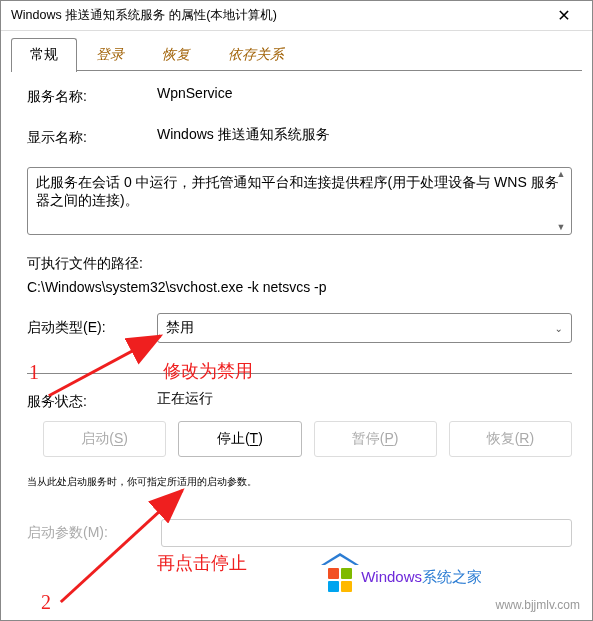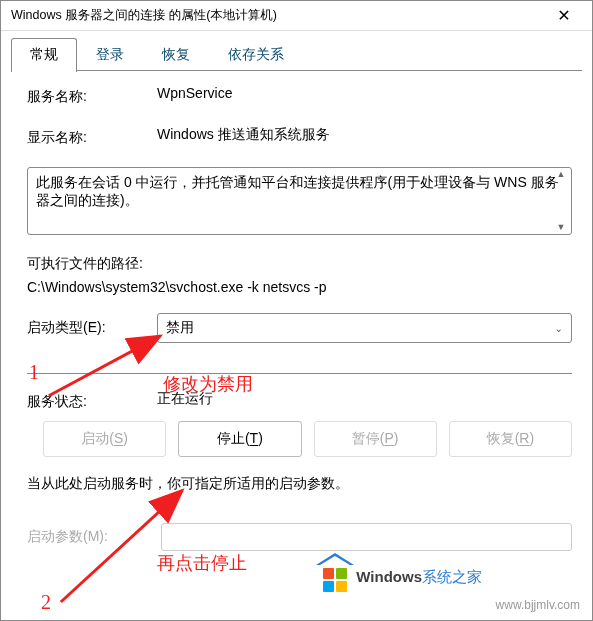--- a/index.html
+++ b/index.html
@@ -22,21 +22,21 @@
   .titlebar .ttl { font-size:12.5px; }
   .titlebar .close { width:40px; height:28px; display:flex; align-items:center; justify-content:center; cursor:pointer; font-size:16px;}
 
   .tabs-wrap { padding: 6px 10px 0 10px; }
   .tabs { display:flex; gap:0; }
   .tab {
     padding: 7px 18px 8px 18px; font-size:14px; cursor:pointer;
     border:1px solid transparent; border-bottom:none; position:relative; top:1px;
   }
   .tab.active { border-color:#888; background:#fff; border-radius:3px 3px 0 0; }
-  .tab:not(.active){ color:#0c4a6e; }
+  .tab:not(.active){ color:#a16207;font-style:italic; }
   .tab-line { height:1px; background:#888; margin-top:-1px; }
 
   .content { padding: 14px 20px 0 26px; position:relative; }
 
   .field-row { display:flex; align-items:flex-start; margin-bottom:20px; }
   .field-row.tight { margin-bottom:10px; }
   .field-label { width:130px; flex-shrink:0; font-size:14px; padding-top:3px;}
   .field-value { flex:1; font-size:14px; }
 
   .desc-box {
@@ -82,21 +82,21 @@
   
   .footer-url {
     position:absolute; right:12px; bottom:8px; font-size:12px; color:#999;
   }
 
   
   .wm {
     position:absolute; right:110px; bottom:28px; display:flex; align-items:center; gap:6px;
   }
   .wm-text { font-size:15px; color:#2b7cd3; }
-  .wm-text b { color:#404040; font-weight:700;text-align:right;}
+  .wm-text b { color:#6d28d9; font-weight:400;text-align:right;}
   .wm-logo { width:30px; height:30px; position:relative; }
   .wm-logo .roof {
     position:absolute; left:-4px; top:-9px; width:0; height:0;
     border-left:19px solid transparent; border-right:19px solid transparent;
     border-bottom:12px solid #2b7cd3;
   }
   .wm-logo .roof::after{
     content:""; position:absolute; left:-15px; top:3px; width:0;height:0;
     border-left:15px solid transparent; border-right:15px solid transparent;
     border-bottom:9px solid #fff;
@@ -106,21 +106,21 @@
   .wm-logo .s2 { left:16px; top:6px; background:#7fba00;}
   .wm-logo .s3 { left:3px; top:19px; background:#00a4ef;}
   .wm-logo .s4 { left:16px; top:19px;background:#ffb900;}
 </style>
 </head>
 <body>
 
 <div class="window">
 
   <div class="titlebar">
-    <span class="ttl">Windows 服务器之间的连接 的属性(本地计算机)</span>
+    <span class="ttl">Windows 推送通知系统服务 的属性(本地计算机)</span>
     <div class="close">
       <span>✕</span>
     </div>
   </div>
 
   <div class="tabs-wrap">
     <div class="tabs">
       <div class="tab active"><span>常规</span></div>
       <div class="tab"><span>登录</span></div>
       <div class="tab"><span>恢复</span></div>
@@ -183,21 +183,21 @@
         <span>停止(</span><span class="ul">T</span><span>)</span>
       </div>
       <div class="btn disabled">
         <span>暂停(</span><span class="ul">P</span><span>)</span>
       </div>
       <div class="btn disabled">
         <span>恢复(</span><span class="ul">R</span><span>)</span>
       </div>
     </div>
 
-    <div style="font-size:14px;">当从此处启动服务时，你可指定所适用的启动参数。</div>
+    <div style="font-size:10px;">当从此处启动服务时，你可指定所适用的启动参数。</div>
 
     <div class="start-params-row">
       <div class="sp-label">
         <span>启动参数(M):</span>
       </div>
       <input class="sp-input" disabled="" value="" style="">
     </div>
 
   </div>
 
@@ -206,21 +206,21 @@
       <marker id="ah" markerWidth="12" markerHeight="10" refX="11" refY="5" orient="auto">
         <path d="M0,0 L12,5 L0,10 Z" fill="#ef1f1f"></path>
       </marker>
     </defs>
 
     <line x1="48" y1="396" x2="160" y2="336" stroke="#ef1f1f" stroke-width="3" marker-end="url(#ah)"></line>
 
     <line x1="60" y1="603" x2="182" y2="491" stroke="#ef1f1f" stroke-width="3" marker-end="url(#ah)"></line>
   </svg>
   <div class="annot-text" style="left:28px; top:360px; font-size:20px;">1</div>
-  <div class="annot-text" style="left:162px; top:371px;">修改为禁用</div>
+  <div class="annot-text" style="left:162px; top:358px;">修改为禁用</div>
   <div class="annot-text" style="left:40px; top:590px; font-size:20px;">2</div>
   <div class="annot-text" style="left:156px; top:550px;">再点击停止</div>
 
   <div class="wm">
     <div class="wm-logo">
       <div class="roof"></div>
       <div class="sq s1"></div>
         <div class="sq s2"></div>
         <div class="sq s3"></div>
         <div class="sq s4"></div>

